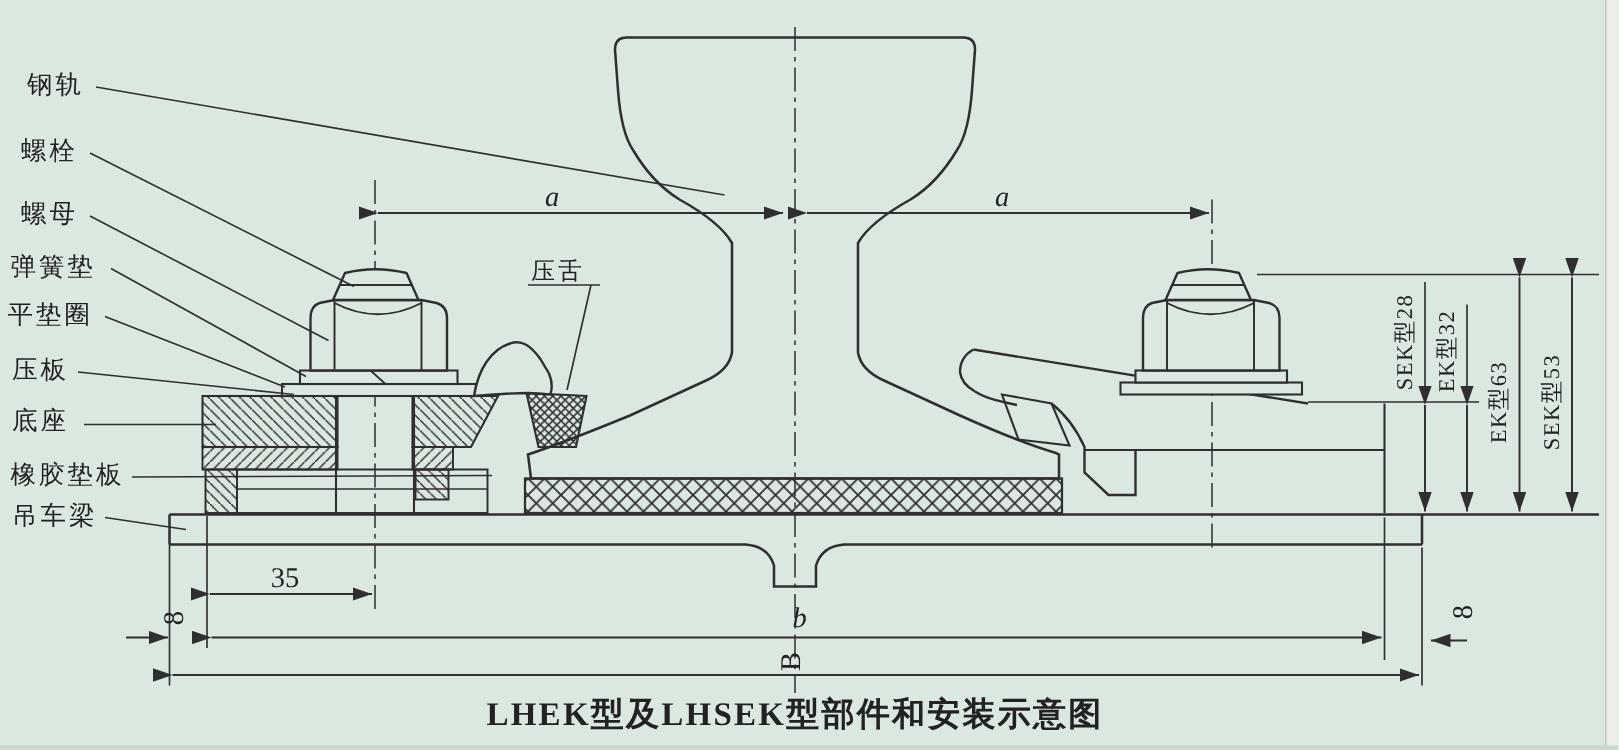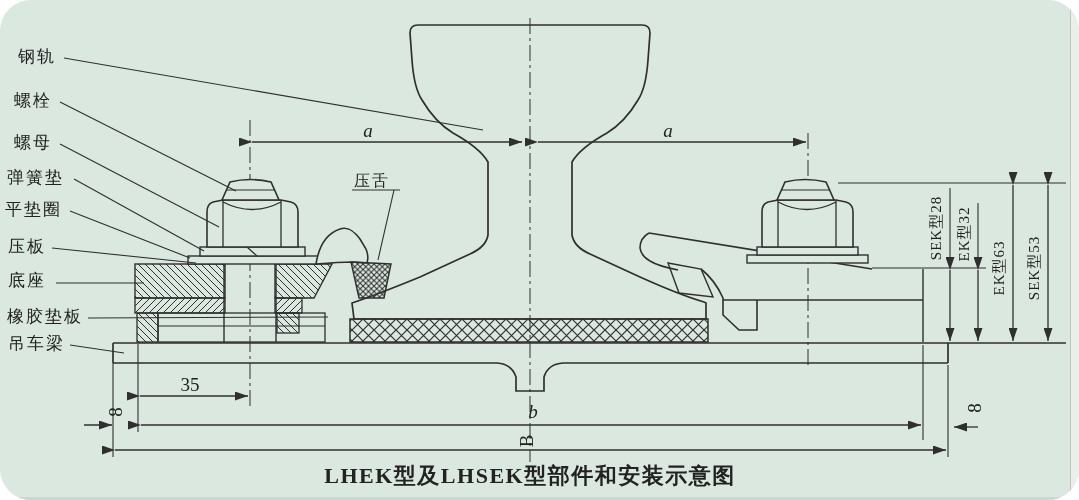--- a/index.html
+++ b/index.html
@@ -2,21 +2,20 @@
 <html><head>
 <meta charset="utf-8">
 <style>
   html,body{margin:0;padding:0;}
   #stage{
     position:relative;
     width:1079px;height:500px;
     background:#dbe8df;
     font-family:"Liberation Serif", serif;
     overflow:hidden;
-    border-radius:31px;
   }
   #drawing{position:absolute;left:0;top:0;}
   .edge-right{
     position:absolute;right:0;top:0;width:8px;height:500px;
     background:#eceeea;border-left:1px solid #c2c8c2;
   }
   .edge-bottom{
     position:absolute;left:0;bottom:0;width:1079px;height:3px;
     background:#c9d9cf;
   }

